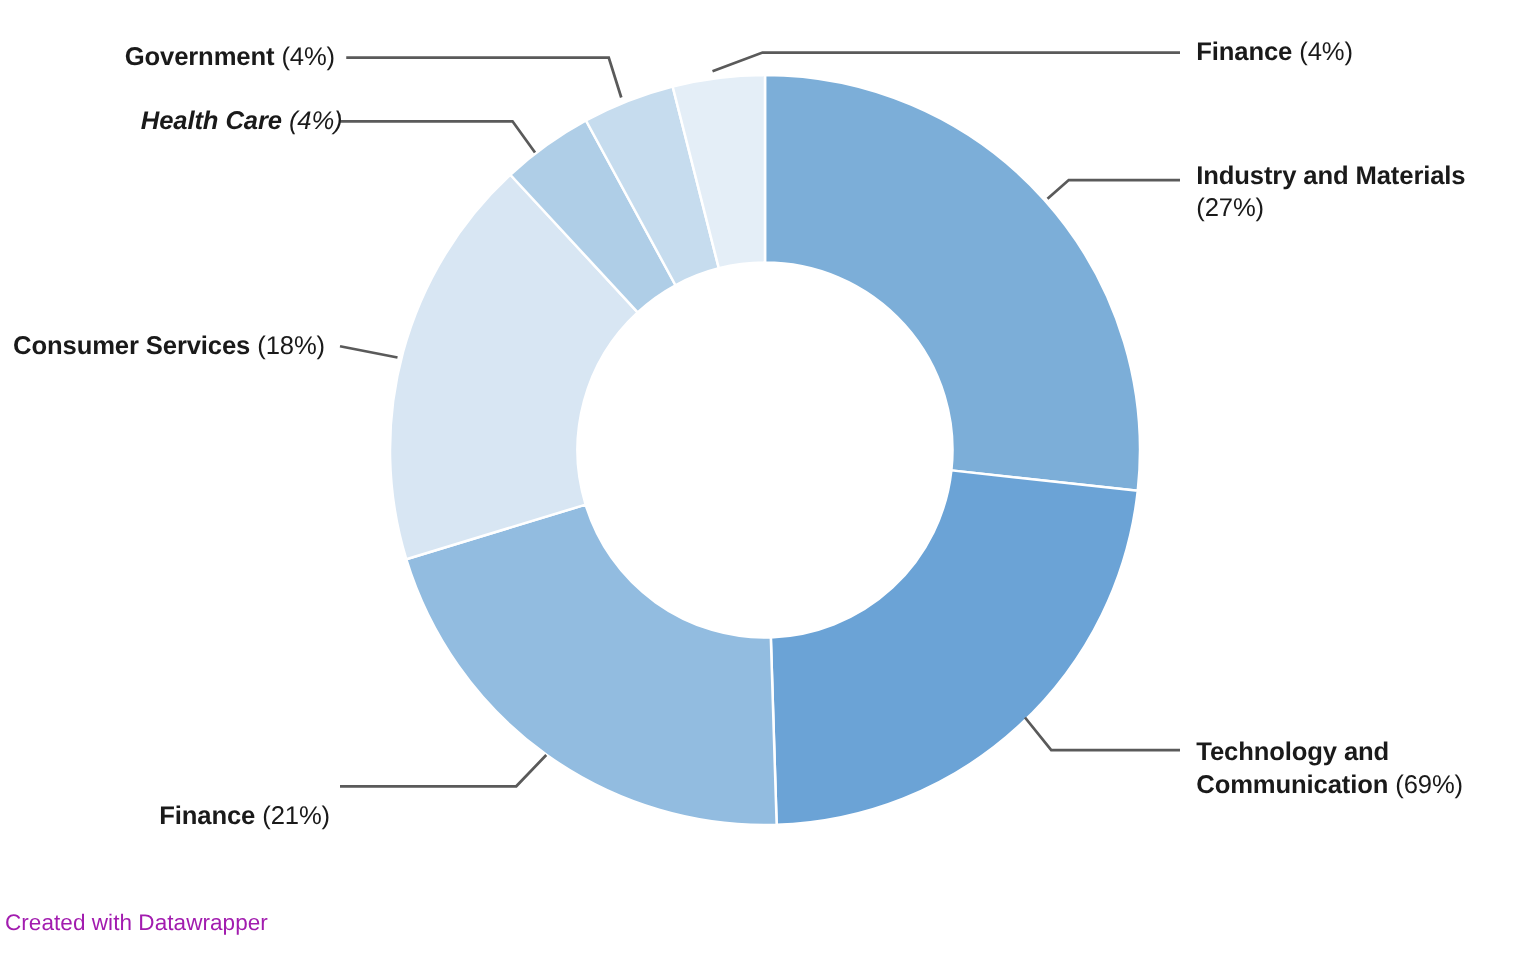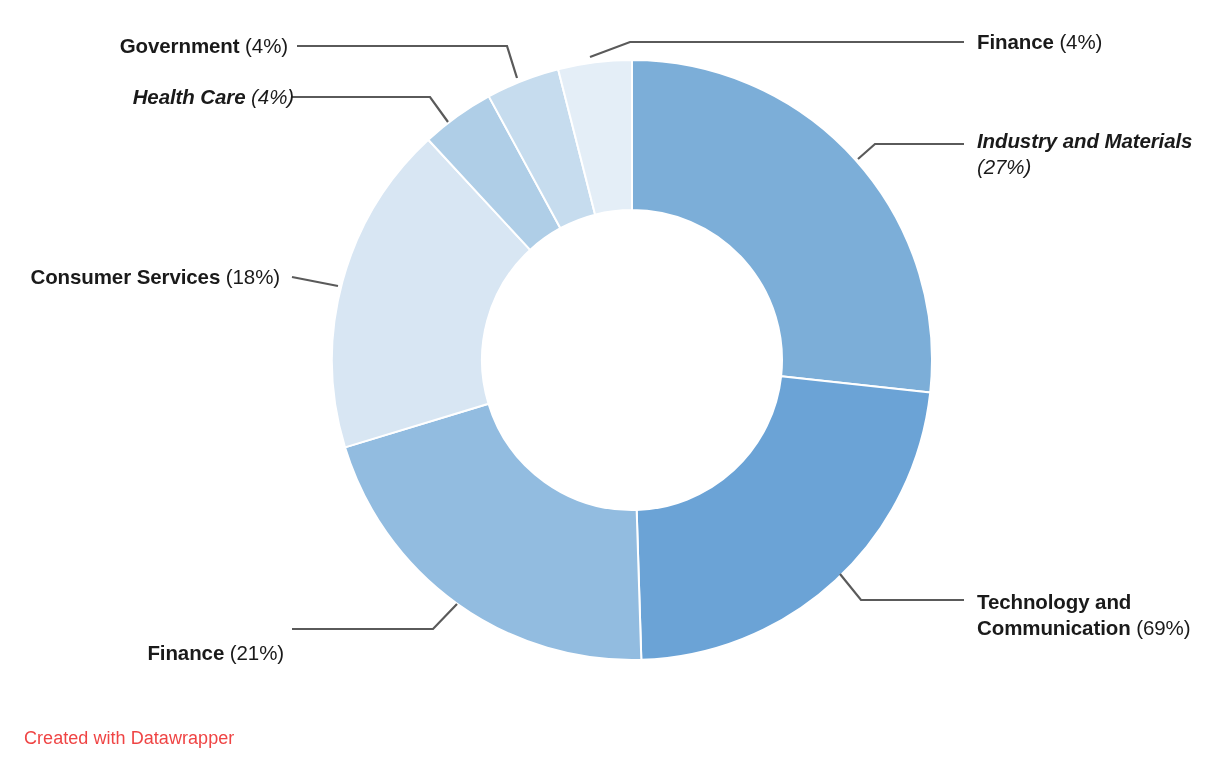--- a/index.html
+++ b/index.html
@@ -11,21 +11,20 @@
     width: 1220px;
     height: 766px;
     position: relative;
     overflow: hidden;
     font-family: "Liberation Sans", sans-serif;
     -webkit-font-smoothing: antialiased;
   }
   #chart-root {
     position: absolute;
     inset: 0;
-    margin-left: 20px;
   }
   svg.donut-svg {
     position: absolute;
     left: 0;
     top: 0;
     width: 1220px;
     height: 766px;
     display: block;
   }
   .slice {
@@ -56,30 +55,30 @@
   }
   .label.left {
     text-align: right;
   }
   .label.right {
     text-align: left;
   }
   .label.wrap {
     white-space: normal;
   }
-  .label.w-industry { width: 250px; font-style: italic; }
+  .label.w-industry { width: 250px; }
   .label.w-tech { width: 250px; }
   .label.w-consumer { width: 260px; }
 
   #footer-credit {
     position: absolute;
     left: 4px;
     top: 728px;
     font-size: 18px;
-    color: #ef4444;
+    color: #a21caf;
     font-weight: normal;
     letter-spacing: 0.05px;
   }
 </style>
 </head>
 <body>
 
 <div id="chart-root">
 
   <svg class="donut-svg" viewBox="0 0 1220 766">

